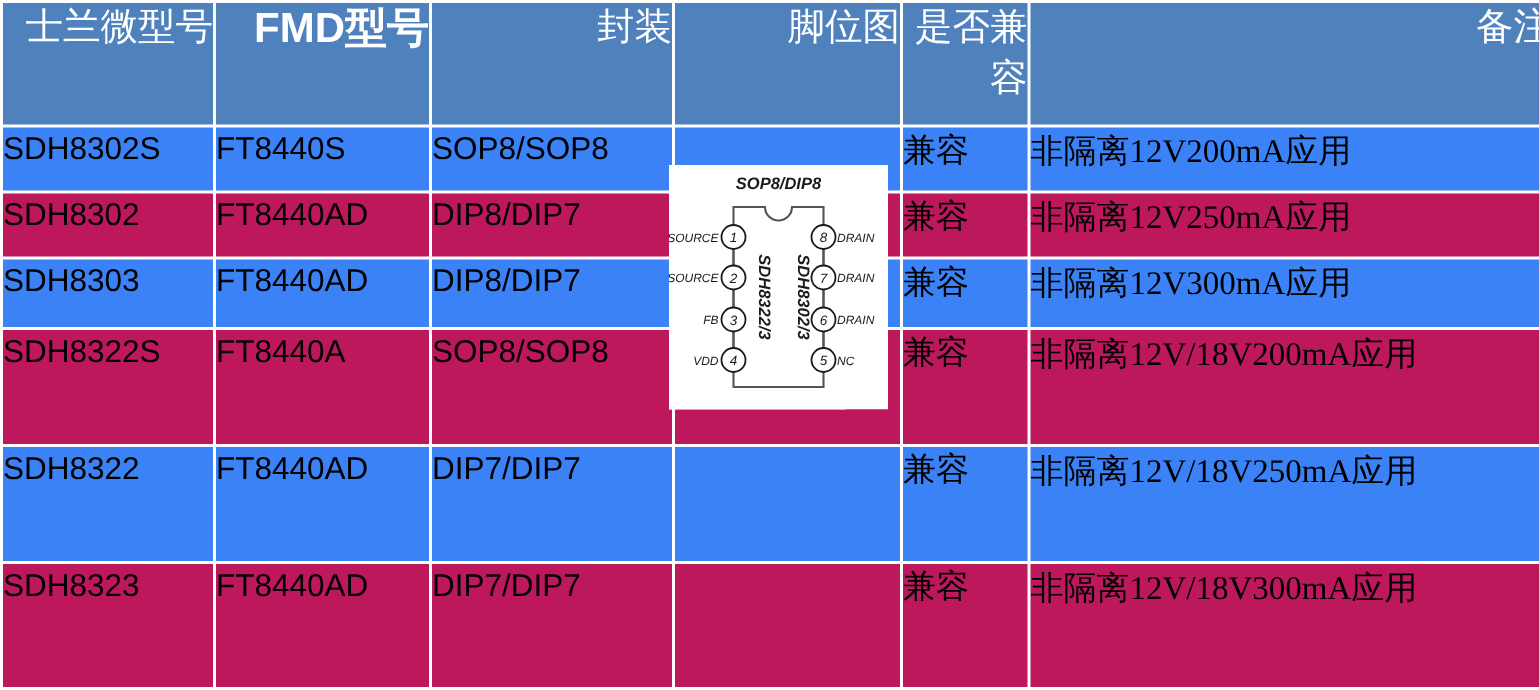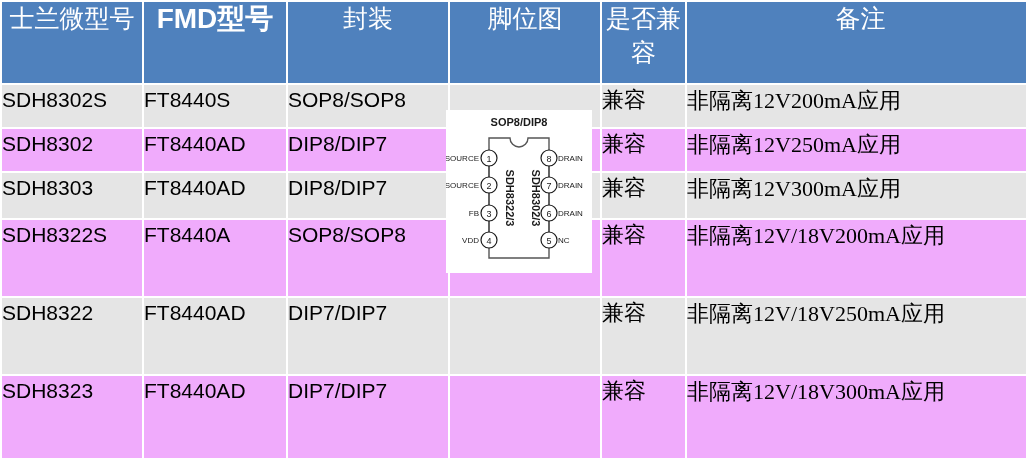--- a/index.html
+++ b/index.html
@@ -30,41 +30,41 @@
     vertical-align: top;
     overflow: hidden;
   }
 
   .hdr-cell {
     background: #4f81bd;
     color: #ffffff;
     font-size: 25px;
     line-height: 34px;
     font-weight: normal;
-    text-align: center;
+    text-align: right;
     padding: 4px 7px 0 7px;
     font-family: "Liberation Serif", "DejaVu Serif", serif;
     height: 81px;
     box-sizing: border-box;
   }
   .hdr-cell.latin-bold {
     font-family: "Liberation Sans", "DejaVu Sans", sans-serif;
     font-weight: bold;
     font-size: 28px;
   }
 
   .body-cell {
     font-size: 21px;
     line-height: 30px;
     color: #000000;
     padding: 5px 8px 0 8px;
     box-sizing: border-box;
   }
-  .row-a .body-cell { background: #e5e5e5; }
-  .row-b .body-cell { background: #f0abfc; }
+  .row-a .body-cell { background: #3b82f6; }
+  .row-b .body-cell { background: #be185d; }
   .compat-cell {
     font-family: "Liberation Serif", "DejaVu Serif", serif;
     font-size: 22px;
     text-align: left;
     padding-left: 0;
     padding-right: 0;
   }
   .remark-cell {
     font-family: "Liberation Serif", "DejaVu Serif", serif;
     font-size: 22px;
@@ -73,20 +73,21 @@
 
   
   #pin-diagram-wrap {
     position: absolute;
     left: 446px;
     top: 110px;
     width: 118px;
     height: 163px;
     background: #fef9c3;
     z-index: 5;
+    font-style: italic;
   }
   #pin-diagram-wrap svg { display: block; }
 
   .pd-title {
     font-family: "Liberation Sans", "DejaVu Sans", sans-serif;
     font-size: 11px;
     font-weight: bold;
     fill: #1a1a1a;
   }
   .pd-pinlabel {

